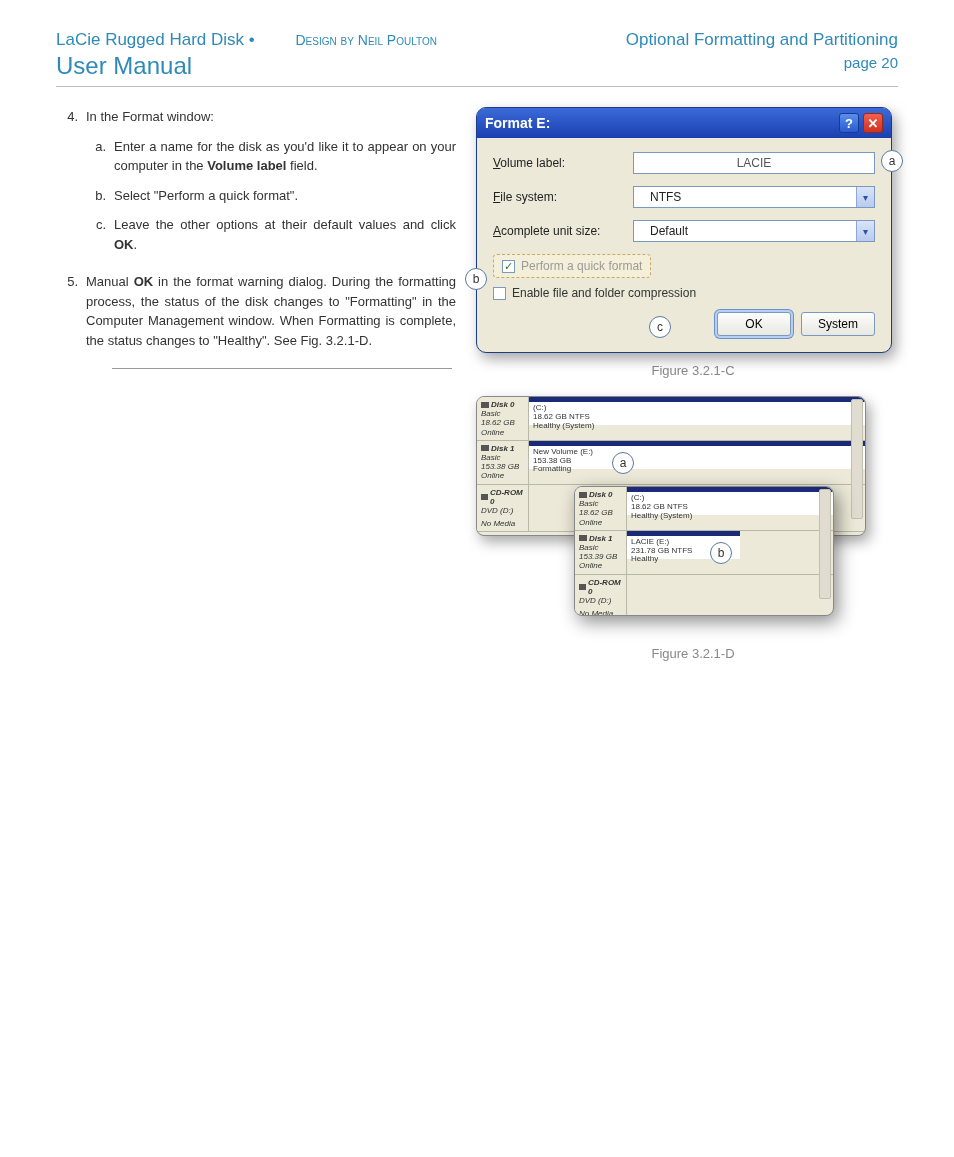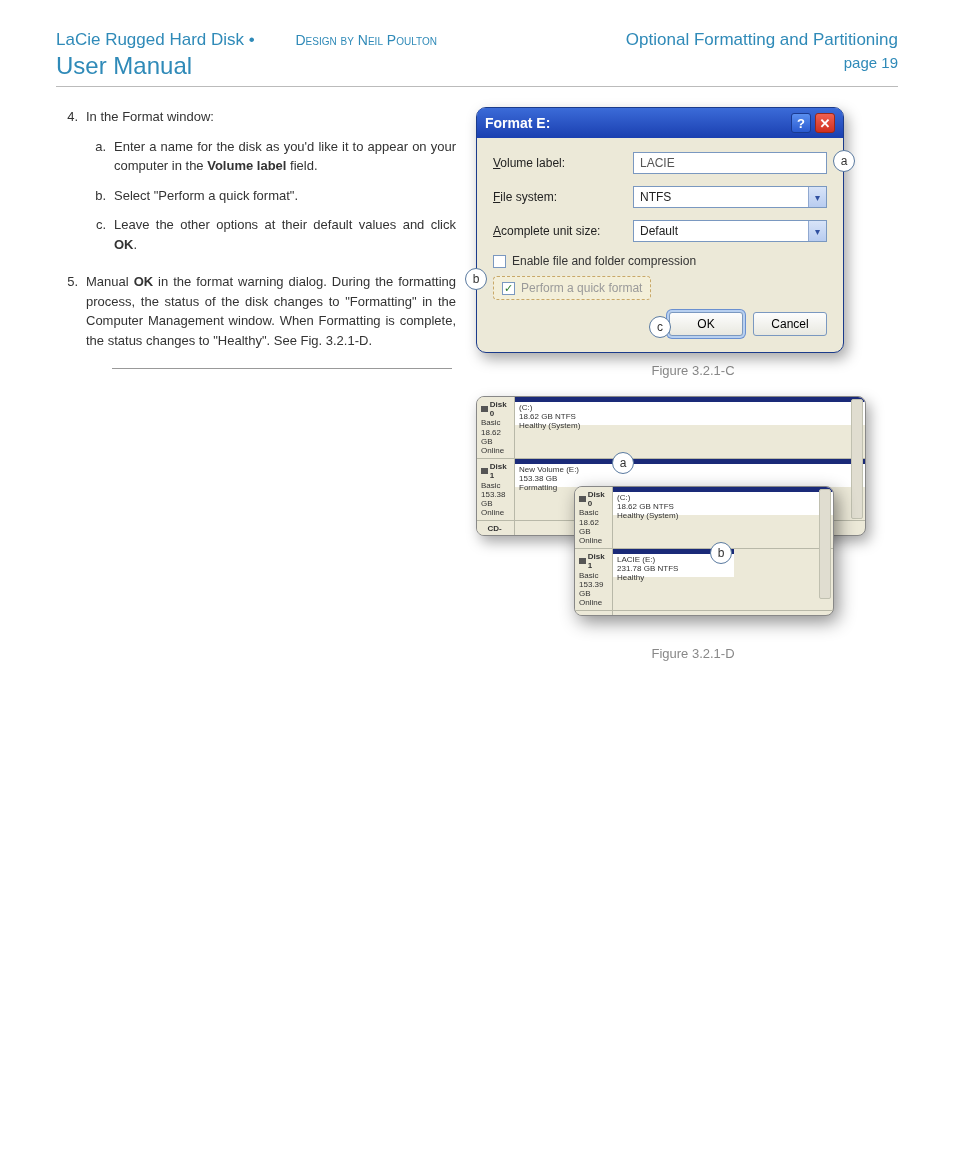--- a/index.html
+++ b/index.html
@@ -33,51 +33,51 @@
   .substep { display: flex; margin-bottom: 10px; font-size: 13px; line-height: 1.5; }
   .substep .let { width: 28px; text-align: right; padding-right: 8px; padding-left: 8px; }
   .substep .txt { flex: 1; text-align: justify; }
   .b { font-weight: bold; }
   .hr-thin { border: none; border-top: 0.5px solid #999; margin: 18px 0 0 56px; width: 340px; }
   
   .figure-wrap { margin-bottom: 10px; position: relative; }
   .figure-caption { color: #888; font-size: 13px; margin: 10px 0 18px 12px; text-align: center; }
   .shadow-box { border-radius: 10px; box-shadow: 4px 6px 14px rgba(0,0,0,0.35); overflow: visible; position: relative; }
   
-  .format-dialog { width: 368px; background: #ece9d8; border: 1px solid #1b3b8b; border-radius: 10px; position: relative; }
+  .format-dialog { width: 416px; background: #ece9d8; border: 1px solid #1b3b8b; border-radius: 10px; position: relative; }
   .titlebar { background: linear-gradient(#3b6bd8,#1a3fb0); color: #fff; font-weight: bold; font-size: 14px; padding: 5px 8px; display: flex; align-items: center; justify-content: space-between; border-radius: 8px 8px 0 0; }
   .titlebar-btns { display: flex; gap: 4px; }
   .tb-btn { width: 20px; height: 20px; border-radius: 3px; display: flex; align-items: center; justify-content: center; font-size: 13px; font-weight: bold; }
   .help-btn { background: linear-gradient(#5a8ff0,#2a5ad0); color: #fff; border: 1px solid #1a3a90; }
   .close-btn { background: linear-gradient(#f06050,#d03020); color: #fff; border: 1px solid #9a2818; }
   .dlg-body { padding: 14px 16px 16px 16px; }
   .dlg-row { display: flex; align-items: center; margin-bottom: 12px; }
   .dlg-label { width: 140px; font-size: 12px; color: #222; }
   .dlg-label .u { text-decoration: underline; }
-  .dlg-input { flex: 1; height: 22px; border: 1px solid #7a98c0; background: #fff; padding: 0 6px; font-size: 12px; color: #555; }
+  .dlg-input { flex: 1; height: 22px; border: 1px solid #7a98c0; background: #fff; padding: 0 6px; font-size: 12px; color: #555; text-align: center; }
   .dlg-select { position: relative; flex: 1; }
-  .dlg-select .sel-box { height: 22px; border: 1px solid #7a98c0; background: #fff; padding: 0 22px 0 6px; font-size: 12px; line-height: 20px; color: #222; }
+  .dlg-select .sel-box { height: 22px; border: 1px solid #7a98c0; background: #fff; padding: 0 22px 0 16px; font-size: 12px; line-height: 20px; color: #222; }
   .dlg-select .chev { position: absolute; right: 1px; top: 1px; width: 18px; height: 20px; background: linear-gradient(#d8e4f8,#b8ccf0); border-left: 1px solid #90a8d0; display: flex; align-items: center; justify-content: center; color: #3050a0; font-size: 10px; }
   .chk-row { display: flex; align-items: center; margin-bottom: 8px; font-size: 12px; }
   .chk { width: 13px; height: 13px; border: 1px solid #7a98c0; background: #fff; margin-right: 6px; display: inline-flex; align-items: center; justify-content: center; font-size: 11px; color: #2a7a2a; }
   .chk.checked::after { content: "✓"; }
   .chk-highlight { display: inline-flex; align-items: center; padding: 4px 8px; border: 1px dashed #c8a868; border-radius: 4px; background: rgba(255,248,220,0.4); }
   .chk-highlight .lbl { color: #9a9a9a; }
   .dlg-buttons { display: flex; justify-content: flex-end; gap: 10px; margin-top: 12px; }
   .win-btn { min-width: 74px; height: 24px; font-size: 12px; border: 1px solid #7a98c0; background: linear-gradient(#fdfdfd,#e8e8e0); border-radius: 3px; cursor: pointer; }
   .win-btn.default { box-shadow: 0 0 0 2px #b8d0f0, 0 0 0 3px #6a90d0; }
   
   .callout { position: absolute; width: 22px; height: 22px; border: 1.8px solid #5a7aa0; background: #fff; border-radius: 50%; display: flex; align-items: center; justify-content: center; font-size: 12px; color: #333; z-index: 10; }
   
   .dm-outer { position: relative; width: 390px; }
   .dm-panel { background: #ece9d8; border: 1px solid #888; border-radius: 8px; box-shadow: 4px 6px 14px rgba(0,0,0,0.35); overflow: hidden; font-size: 8px; }
   .dm-panel.back { width: 390px; height: 140px; }
   .dm-panel.front { width: 260px; height: 130px; position: absolute; top: 90px; left: 98px; box-shadow: 4px 6px 18px rgba(0,0,0,0.45); }
   .dm-row { display: flex; border-bottom: 1px solid #b8b8a8; }
-  .dm-side { width: 38px; padding: 3px 4px; background: #ece9d8; border-right: 1px solid #b8b8a8; line-height: 1.15; }
+  .dm-side { width: 52px; padding: 3px 4px; background: #ece9d8; border-right: 1px solid #b8b8a8; line-height: 1.15; font-style: italic; }
   .dm-side .dn { font-weight: bold; display: flex; align-items: center; gap: 2px; }
   .dm-side .disk-icon { width: 8px; height: 6px; background: #555; display: inline-block; }
   .dm-part { flex: 1; padding: 0; }
   .dm-vol { border-top: 5px solid #1a2a78; background: #fff; padding: 2px 4px; line-height: 1.1; height: 28px; }
   .dm-legend { padding: 3px 6px; display: flex; align-items: center; gap: 4px; }
   .dm-legend .sw { width: 8px; height: 8px; background: #1a2a78; display: inline-block; }
   .dm-scroll { position: absolute; right: 2px; top: 2px; bottom: 16px; width: 12px; background: #e0ddd0; border: 1px solid #c0c0b0; border-radius: 2px; }
   .dm-panel { position: relative; }
 </style>
 </head>
@@ -87,21 +87,21 @@
   <div class="header-left">
     <div class="product-line">
       <span>LaCie Rugged Hard Disk</span>
       <span>•</span>
       <span class="design"><span>Design by </span><span>Neil Poulton</span></span>
     </div>
     <div class="manual-line">User Manual</div>
   </div>
   <div class="header-right">
     <div class="section-title">Optional Formatting and Partitioning</div>
-    <div class="page-num">page 19</div>
+    <div class="page-num">page 20</div>
   </div>
 </div>
 
 <div class="columns">
 
   <div class="left-col">
     <ol>
       <li class="step">
         <div class="num">4.</div>
         <div class="txt">
@@ -154,32 +154,32 @@
             </div>
           </div>
           <div class="dlg-row">
             <div class="dlg-label"><span class="u">A</span><span>complete unit size:</span></div>
             <div class="dlg-select">
               <div class="sel-box">Default</div>
               <div class="chev">▾</div>
             </div>
           </div>
           <div class="chk-row">
-            <span class="chk"></span>
-            <span><span class="u">E</span><span>nable file and folder compression</span></span>
-          </div>
-          <div class="chk-row">
             <span class="chk-highlight">
               <span class="chk checked"></span>
               <span class="lbl"><span class="u">P</span><span>erform a quick format</span></span>
             </span>
           </div>
+          <div class="chk-row">
+            <span class="chk"></span>
+            <span><span class="u">E</span><span>nable file and folder compression</span></span>
+          </div>
           <div class="dlg-buttons">
             <button class="win-btn default">OK</button>
-            <button class="win-btn">Cancel</button>
+            <button class="win-btn">System</button>
           </div>
         </div>
 
         <div class="callout" style="right:-12px; top:42px;">a</div>
         <div class="callout" style="left:-12px; top:160px;">b</div>
         <div class="callout" style="left:172px; bottom:14px;">c</div>
       </div>
       <div class="figure-caption">Figure 3.2.1-C</div>
     </div>
 

